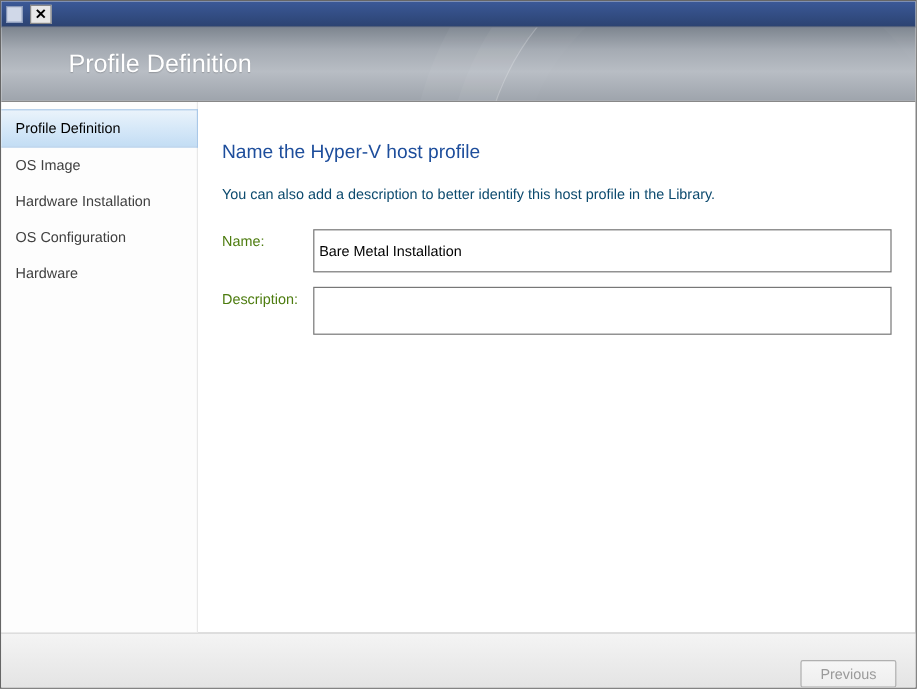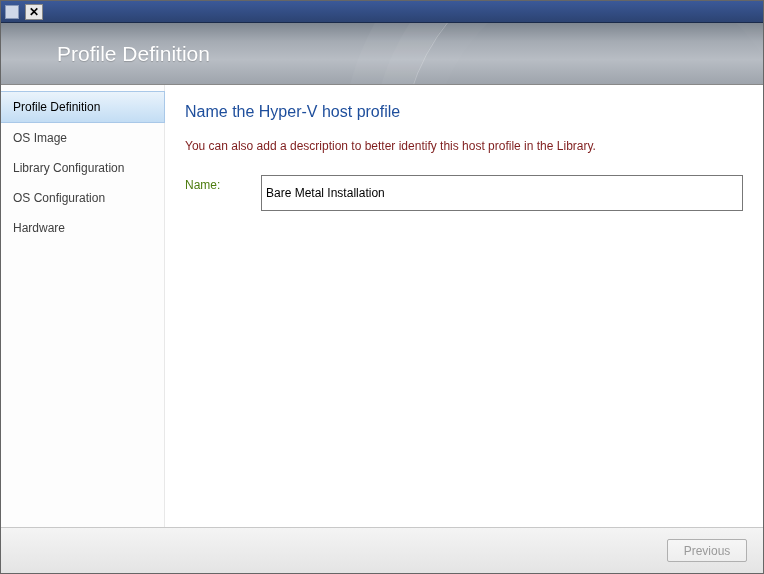--- a/index.html
+++ b/index.html
@@ -103,29 +103,30 @@
     .sidebar-item.active {
       background: linear-gradient(to bottom, #eaf3fb 0%, #d6e8f8 50%, #c3ddf4 100%);
       border: 1px solid #a9c8e8;
       border-left: none;
       color: #000;
       margin-right: -1px;
     }
     .main-content {
       flex: 1;
       padding: 18px 20px 10px 20px;
+      margin-top: 16px;
     }
     .page-heading {
       color: #1e4e9c;
       font-size: 16px;
       font-weight: 400;
       margin-bottom: 18px;
     }
     .page-subtext {
-      color: #7f1d1d;
+      color: #0c4a6e;
       font-size: 12px;
       margin-bottom: 22px;
     }
     .form-row {
       display: flex;
       align-items: flex-start;
       margin-bottom: 12px;
     }
     .form-label {
       width: 76px;
@@ -150,21 +151,21 @@
       font-family: inherit;
       height: 40px;
       resize: none;
       outline: none;
     }
     .footer {
       height: 46px;
       background: linear-gradient(to bottom, #f4f4f4 0%, #e4e4e4 100%);
       border-top: 1px solid #c8c8c8;
       display: flex;
-      align-items: center;
+      align-items: flex-end;
       justify-content: flex-end;
       padding: 0 16px;
       gap: 10px;
     }
     .btn {
       min-width: 80px;
       height: 23px;
       background: linear-gradient(to bottom, #fdfdfd 0%, #eaeaea 50%, #dcdcdc 100%);
       border: 1px solid #8a8a8a;
       border-radius: 2px;
@@ -197,37 +198,41 @@
 
 <div class="body-area">
   <div class="sidebar">
     <div class="sidebar-item active">
       <span>Profile Definition</span>
     </div>
     <div class="sidebar-item">
       <span>OS Image</span>
     </div>
     <div class="sidebar-item">
-      <span>Library Configuration</span>
+      <span>Hardware Installation</span>
     </div>
     <div class="sidebar-item">
       <span>OS Configuration</span>
     </div>
     <div class="sidebar-item">
       <span>Hardware</span>
     </div>
   </div>
 
   <div class="main-content">
     <div class="page-heading">Name the Hyper-V host profile</div>
     <div class="page-subtext">You can also add a description to better identify this host profile in the Library.</div>
 
     <div class="form-row">
       <div class="form-label">Name:</div>
       <input type="text" class="form-input" value="Bare Metal Installation" style="">
     </div>
 
+    <div class="form-row">
+      <div class="form-label">Description:</div>
+      <textarea class="form-textarea" style=""></textarea>
+    </div>
   </div>
 </div>
 
 <div class="footer">
   <button class="btn" disabled="">Previous</button>
 </div>
 
 </body></html>

